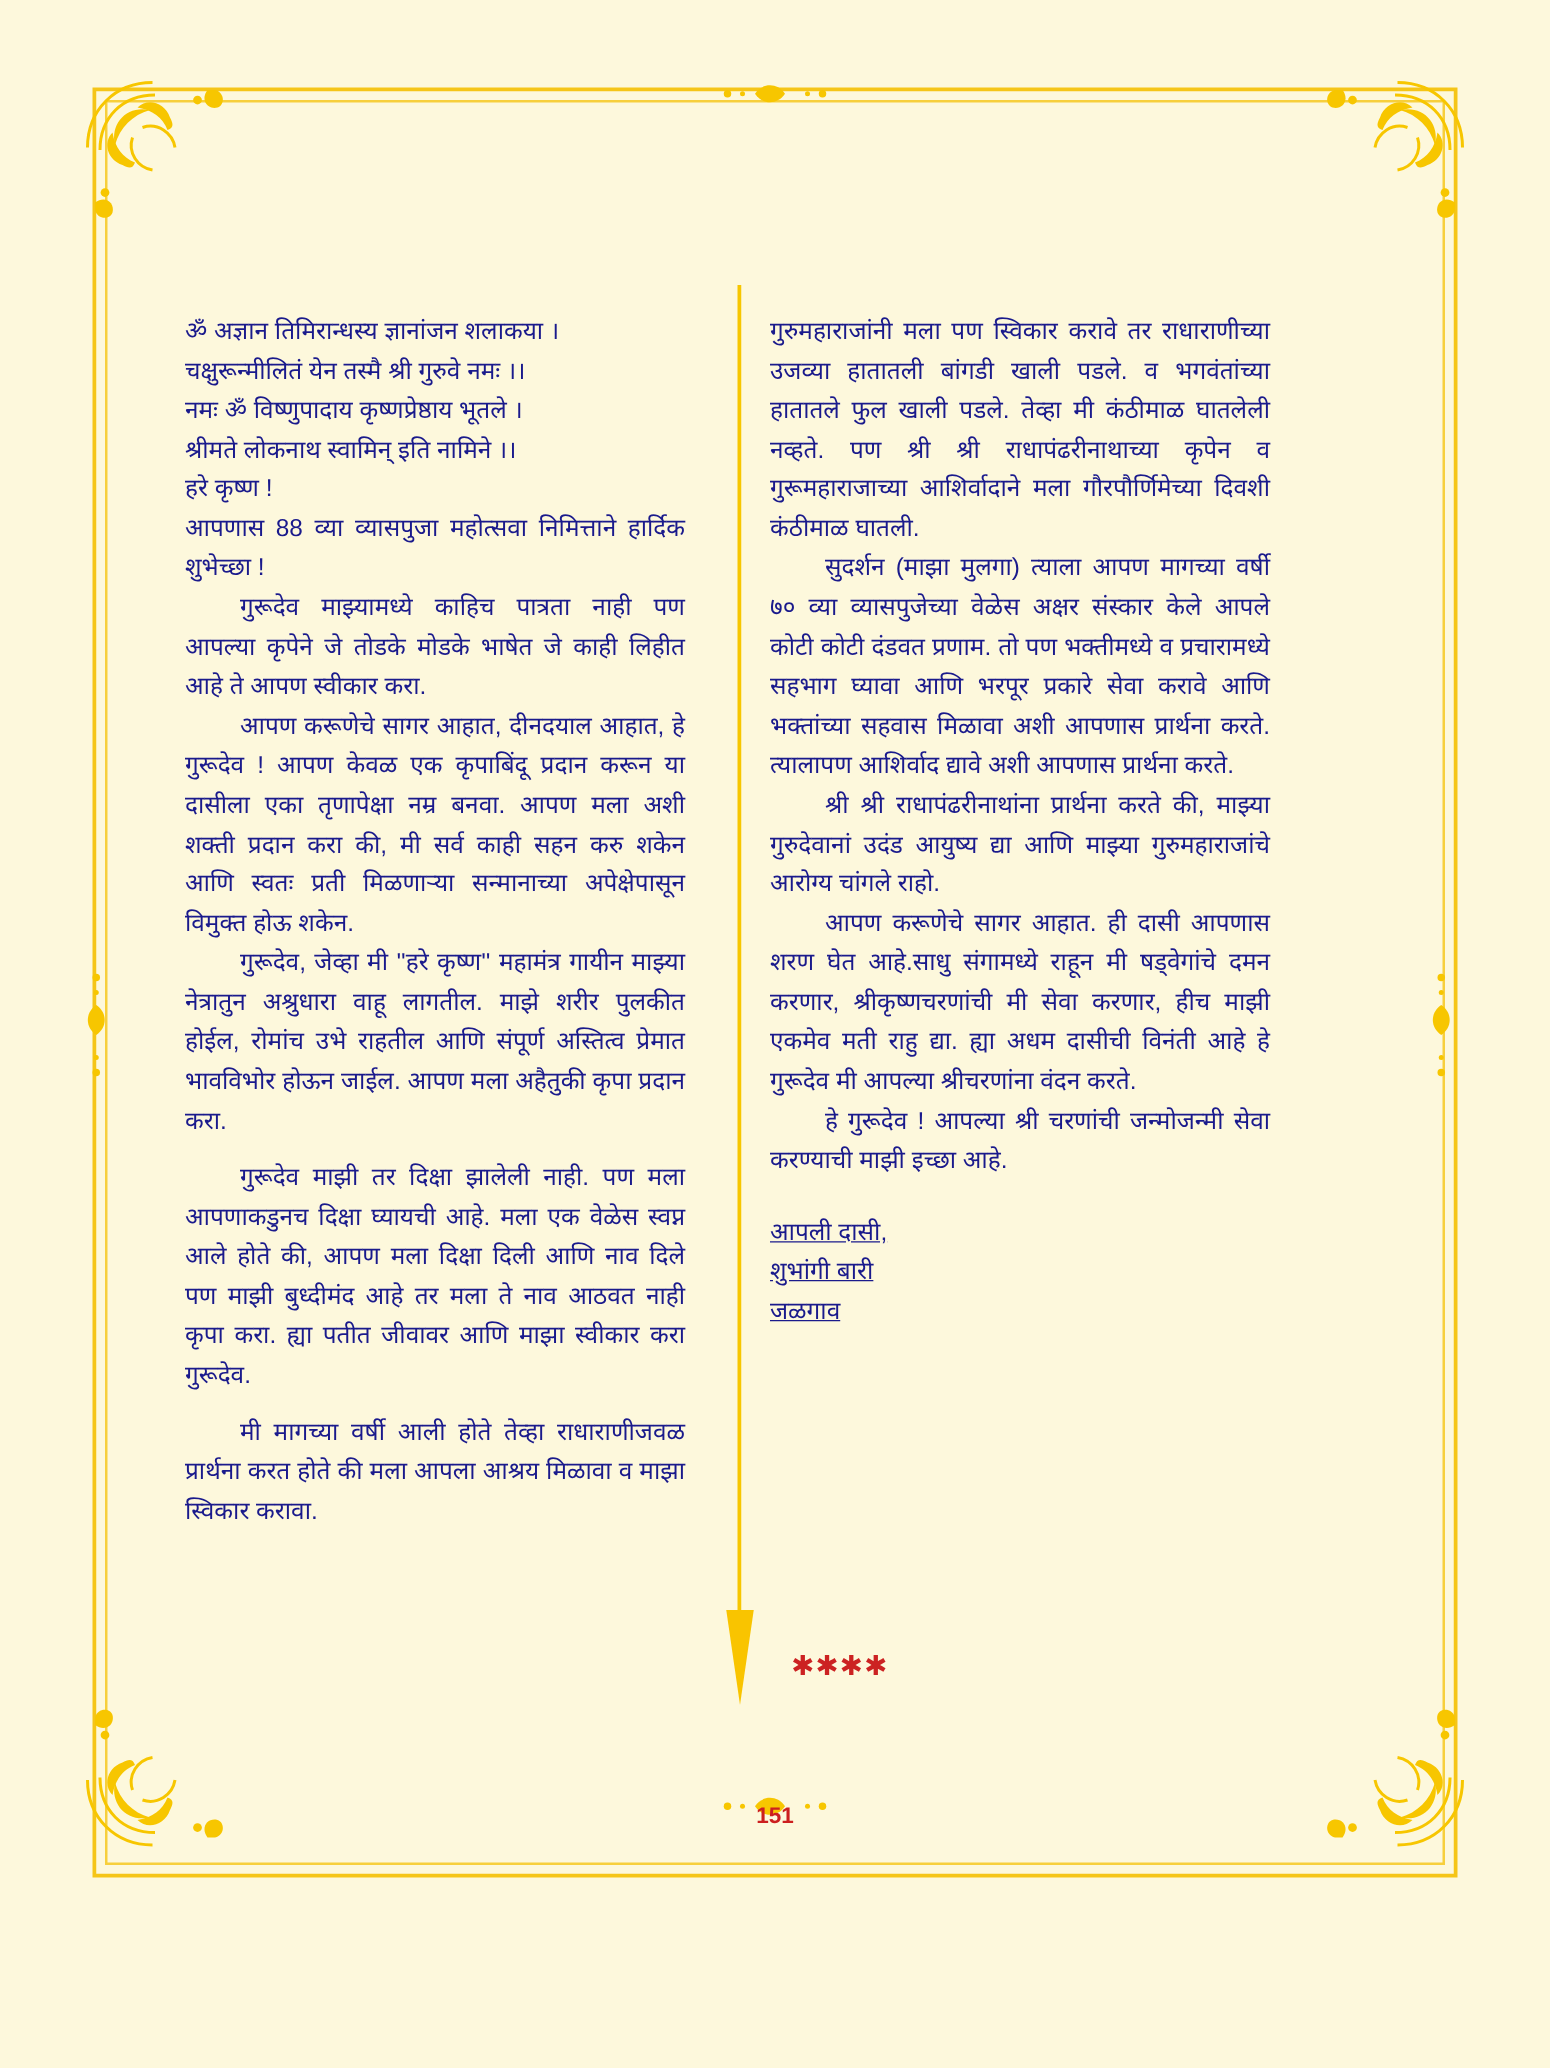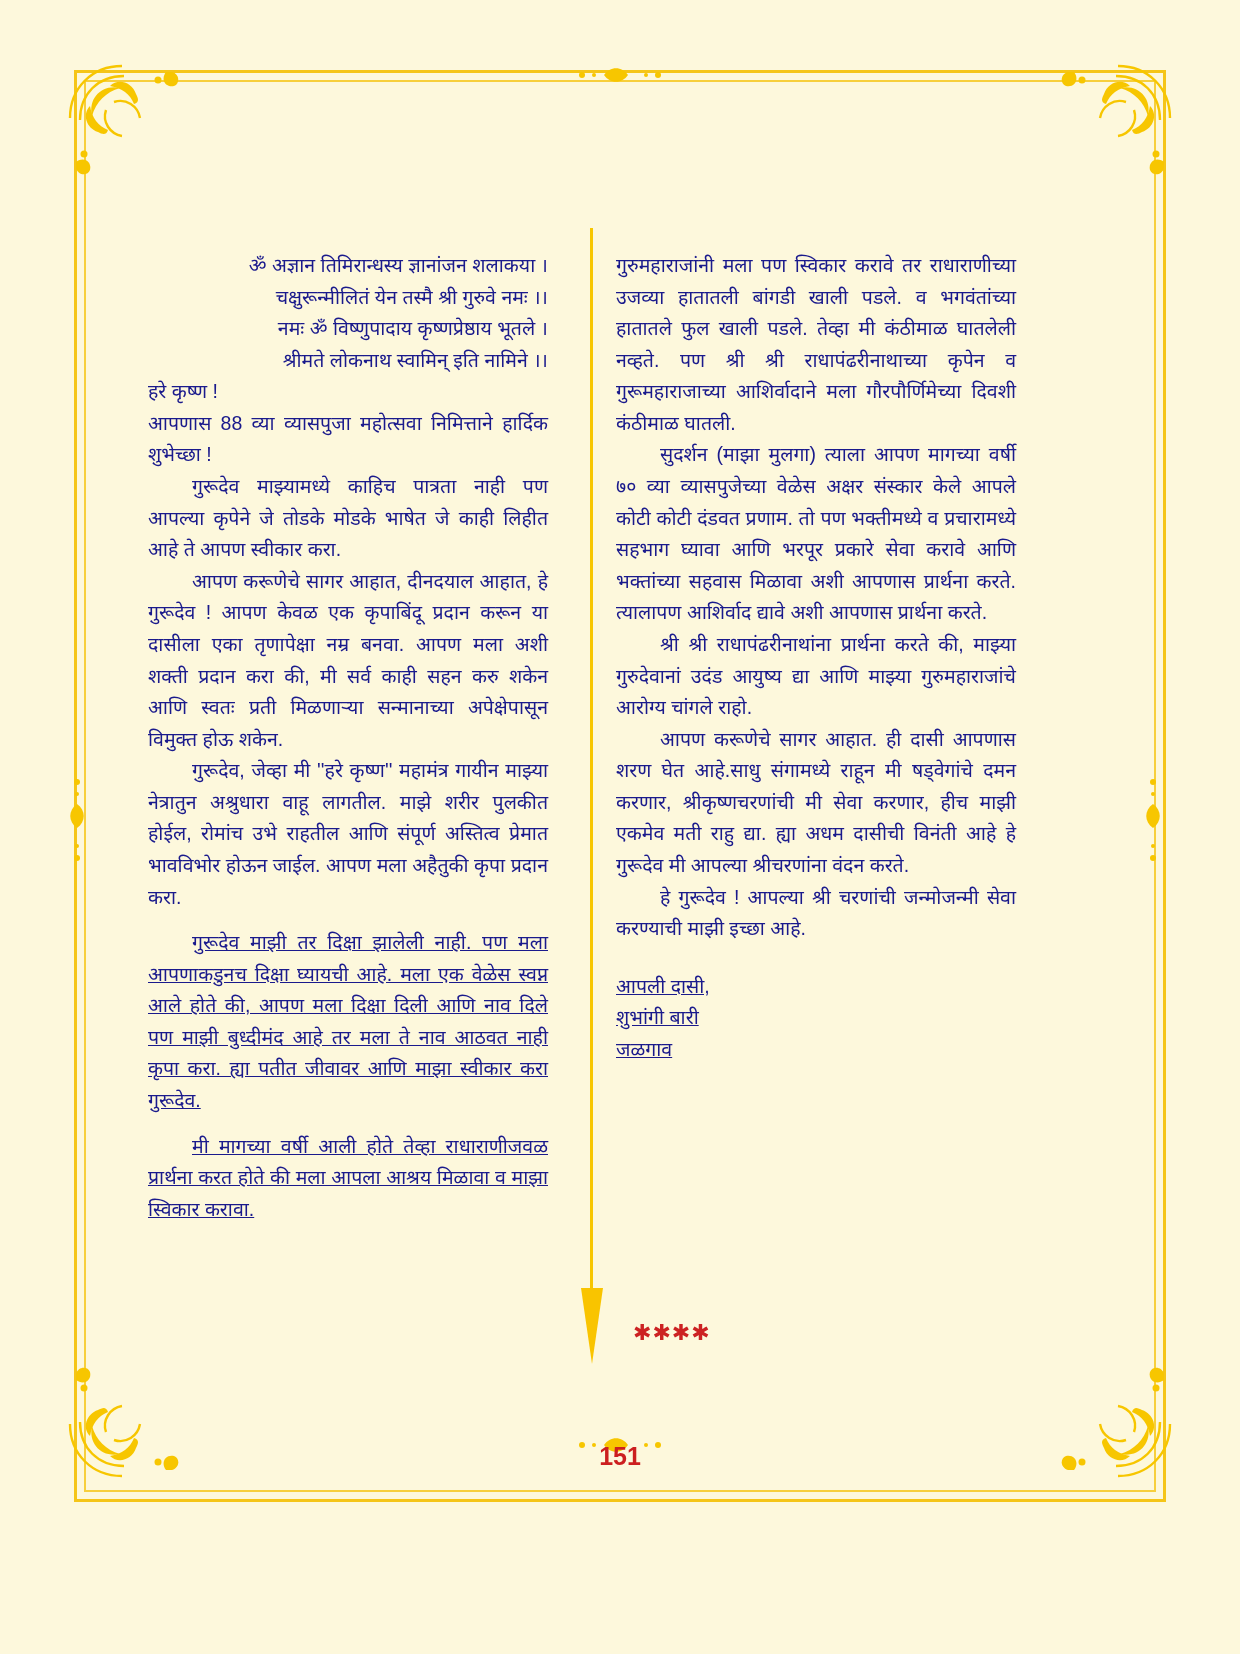--- a/index.html
+++ b/index.html
@@ -78,23 +78,23 @@
     line-height: 1.62;
     text-align: justify;
     font-family: "Liberation Sans", sans-serif;
   }
   .col p {
     margin: 0 0 0 0;
     text-align: justify;
     text-justify: inter-word;
   }
   .p-indent { text-indent: 44px; }
-  .p-gap { margin-top: 14px !important; text-decoration: underline; }
+  .p-gap { margin-top: 14px !important; }
   .p-gap-lg { margin-top: 26px !important; }
-  .verse p { text-align: right; }
+  .verse p { text-align: left; }
 
   
   .divider {
     position: absolute;
     left: 581px;
     top: 228px;
     width: 22px;
     height: 1136px;
     pointer-events: none;
   }
@@ -129,21 +129,21 @@
   }
 
   
   .page-number {
     position: absolute;
     left: 0;
     top: 1442px;
     width: 1240px;
     text-align: center;
     color: #cc1f1f;
-    font-size: 25px;
+    font-size: 18px;
     font-weight: bold;
     font-family: "Liberation Sans", sans-serif;
   }
 
   .sig p { text-align: left; text-decoration: underline; }
 </style>
 </head>
 <body>
 
 <div class="page-frame"></div>

